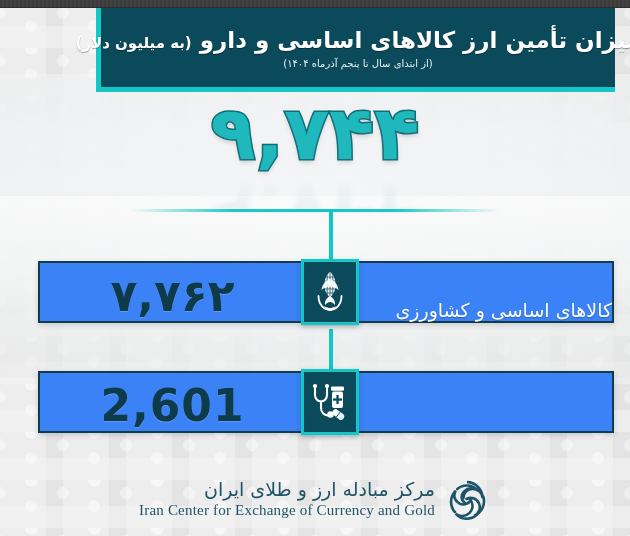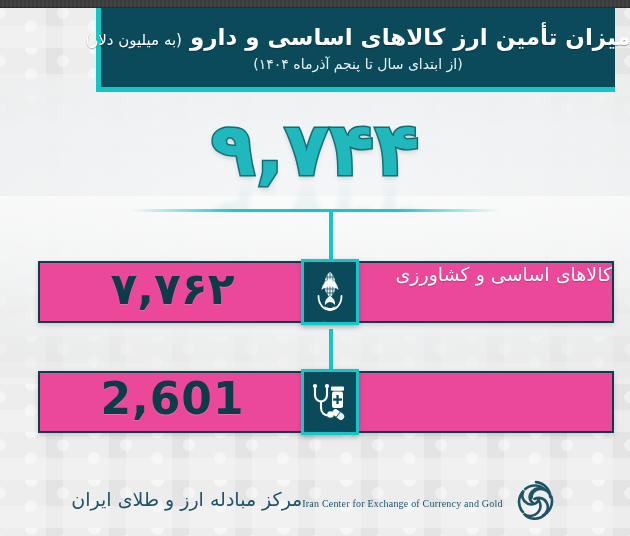--- a/index.html
+++ b/index.html
@@ -66,30 +66,30 @@
     z-index:30;
     display:flex;flex-direction:column;align-items:center;justify-content:center;
     padding-top:2px;
   }
   #header-title{
     direction:rtl;color:#ffffff;
     font-size:23px;font-weight:bold;line-height:1.15;
     white-space:nowrap;
     text-shadow:0 1px 1px rgba(0,0,0,.35);
   }
-  #header-title .unit{font-size:15px;font-weight:normal;}
+  #header-title .unit{font-size:15px;font-weight:bold;}
   #header-sub{
     direction:rtl;color:#e9f3f5;
-    font-size:14px;margin-top:5px;white-space:nowrap;
+    font-size:10px;margin-top:5px;white-space:nowrap;
   }
 
   
   #hero{
     position:absolute;left:0;right:0;top:96px;height:105px;
-    display:flex;align-items:center;justify-content:center;
+    display:flex;align-items:flex-start;justify-content:center;
     z-index:20;
   }
   #hero-value{
     font-size:74px;font-weight:bold;letter-spacing:1px;
     color:#1fb8bd;
     -webkit-text-stroke:3px #0d6f78;
     paint-order:stroke fill;
     text-shadow:0 3px 5px rgba(90,110,115,.30);
     line-height:1;
     direction:ltr;
@@ -118,25 +118,25 @@
     background:#14c6c6;
   }
   #vline-2{
     position:absolute;left:329px;top:329px;width:4px;height:42px;z-index:18;
     background:#14c6c6;
   }
 
   
   .row{
     position:absolute;left:38px;width:576px;height:62px;
-    background:#ec4899;
+    background:#3b82f6;
     border:2px solid #113c4b;
     box-sizing:border-box;
     z-index:22;
-    display:flex;align-items:flex-start;
+    display:flex;align-items:flex-end;
     box-shadow:0 2px 5px rgba(60,80,85,.22);
   }
   #row-1{top:261px;}
   #row-2{top:371px;}
   .row-value{
     flex:0 0 265px;
     text-align:center;
     font-size:44px;font-weight:bold;letter-spacing:1px;
     color:#0d3b4a;
     direction:ltr;
@@ -165,31 +165,31 @@
   #icon-box-2{top:369px;}
   .icon-box svg{display:block;}
 
   
   #footer{
     position:absolute;left:0;right:0;bottom:8px;height:58px;
     display:flex;align-items:center;justify-content:center;gap:10px;
     z-index:25;
   }
   #footer-text{
-    display:flex;flex-direction:row;align-items:flex-end;
+    display:flex;flex-direction:column;align-items:flex-end;
     color:#1d5468;
   }
   #footer-fa{
     direction:rtl;font-size:19px;letter-spacing:.5px;
     color:#1d5468;line-height:1.1;
     font-family:"DejaVu Sans","Liberation Sans",sans-serif;
   }
   #footer-en{
     font-family:"Liberation Serif","DejaVu Serif",serif;
-    font-size:10px;color:#1d5468;margin-top:3px;letter-spacing:.2px;
+    font-size:15px;color:#1d5468;margin-top:3px;letter-spacing:.2px;
   }
   #footer-logo{width:46px;height:46px;}
 </style>
 </head>
 <body>
 
 <div id="bg-pattern"></div>
 <div id="bg-puzzle"></div>
 <div id="bg-knobs"></div>
 <div id="bg-wash"></div>

